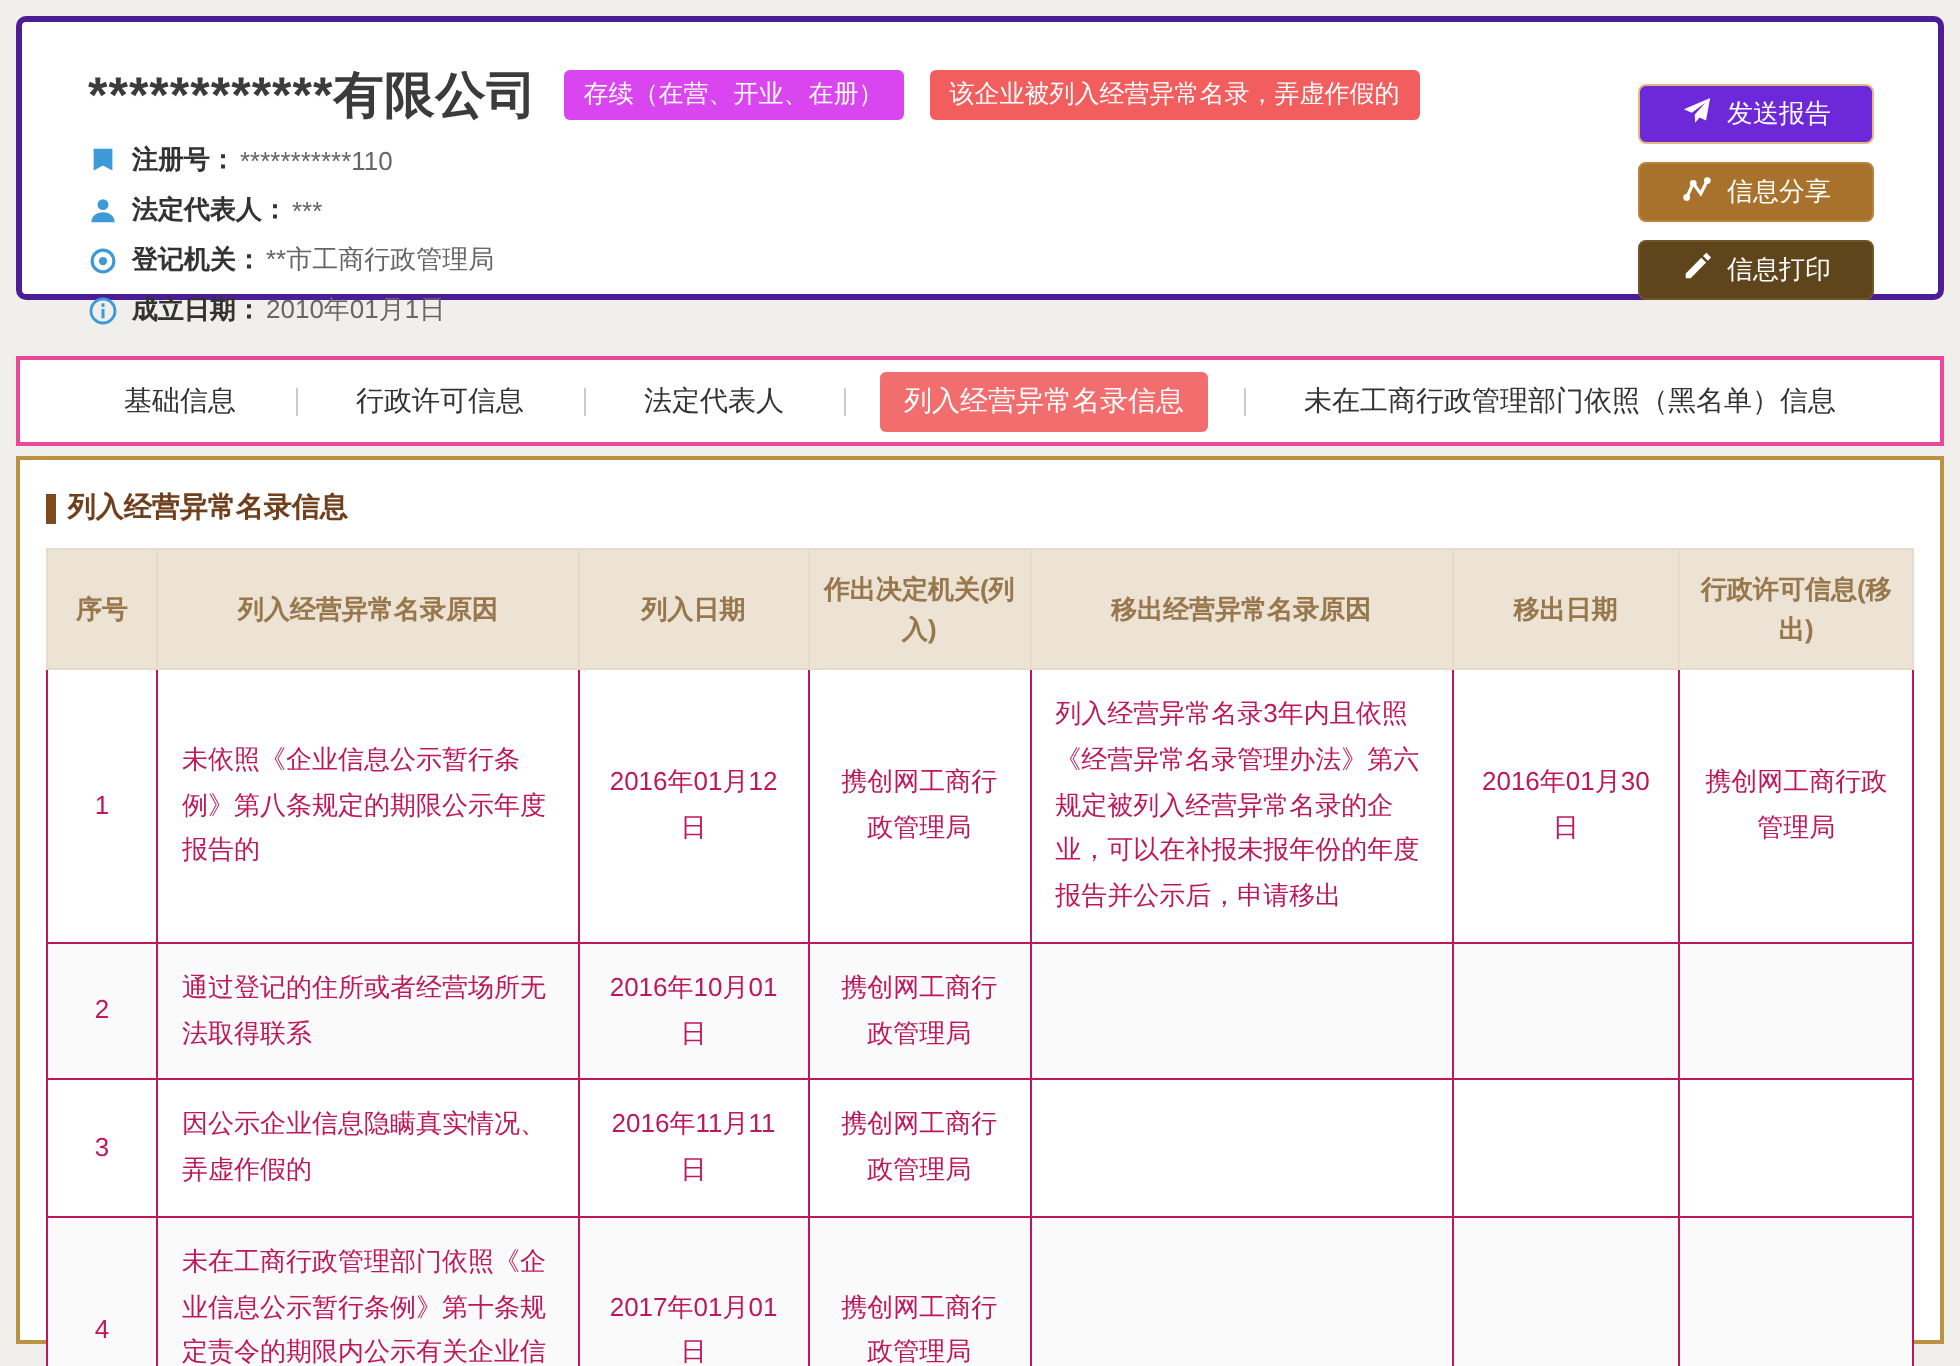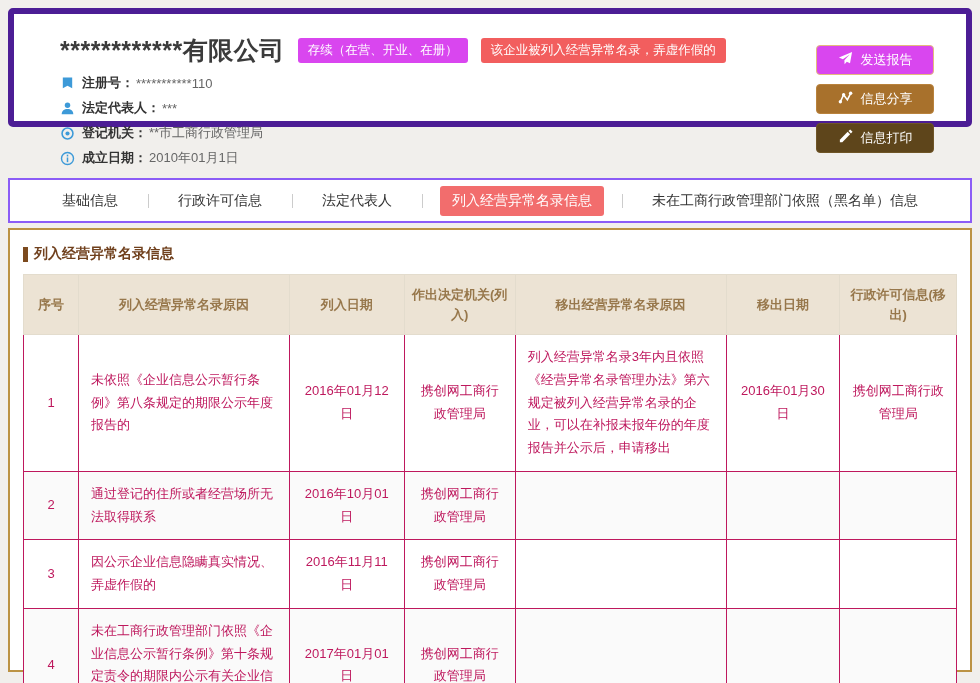--- a/index.html
+++ b/index.html
@@ -5,49 +5,49 @@
   * { margin:0; padding:0; box-sizing:border-box; }
   html,body { width:980px; height:683px; }
   body {
     font-family:"Liberation Sans","DejaVu Sans",sans-serif;
     background:#f1efec;
     position:relative;
     overflow:hidden;
   }
   
   .header-card {
-    position:absolute; left:8px; top:8px; width:964px; height:119px;
-    background:#fff; border:6px solid #4c1d95; border-radius:5px;
-    padding:20px 46px;
+    position:absolute; left:8px; top:8px; width:964px; height:142px;
+    background:#fff; border:3px solid #4c1d95; border-radius:5px;
+    padding:20px 33px;
   }
   .title-row { display:flex; align-items:center; }
   .company-name { font-size:25px; font-weight:bold; color:#3b3b3b; letter-spacing:0.5px; }
   .badge { font-size:12.5px; color:#fff; padding:4px 10px; border-radius:3px; margin-left:13px; white-space:nowrap; }
   .badge-blue { background:#d946ef; }
   .badge-red  { background:#f25e5e; cursor:pointer; }
   .info-list { list-style:none; }
   .info-list li { display:flex; align-items:center; margin-top:7px; font-size:13px; }
   .i-icon { color:#3d9ad8; width:15px; height:15px; margin-right:7px; display:inline-flex; }
   .i-icon svg { width:15px; height:15px; }
   .i-label { font-weight:bold; color:#333; }
   .i-val { color:#666; margin-left:2px; }
   .header-buttons { position:absolute; right:32px; top:31px; display:flex; flex-direction:column; }
   .hbtn {
     width:118px; height:30px; margin-bottom:9px; border-radius:4px; cursor:pointer;
     color:#fff; font-size:13px; display:flex; align-items:center; justify-content:center;
     font-family:inherit;
   }
   .hbtn svg { width:15px; height:15px; margin-right:8px; }
-  .hbtn0 { background:#d946ef; border:1px solid #e3ba7c; }
+  .hbtn0 { background:#6d28d9; border:1px solid #e3ba7c; }
   .hbtn1 { background:#a8712c; border:1px solid #b9823c; }
   .hbtn2 { background:#5e451b; border:1px solid #6f5527; }
   
   .tab-bar {
     position:absolute; left:8px; top:178px; width:964px; height:45px;
-    background:#fff; border:2px solid #8b5cf6;
+    background:#fff; border:2px solid #ec4899;
     display:flex; align-items:center; justify-content:space-between;
     padding:0 40px;
   }
   .tab { font-size:14px; color:#333; cursor:pointer; white-space:nowrap; padding:6px 12px; border-radius:3px; }
   .tab.active { background:#f26d6d; color:#fff; }
   .tab-divider { width:1px; height:14px; background:#ccc; }
   
   .content-card {
     position:absolute; left:8px; top:228px; width:964px; height:444px;
     background:#fff; border:2px solid #bb9243;

